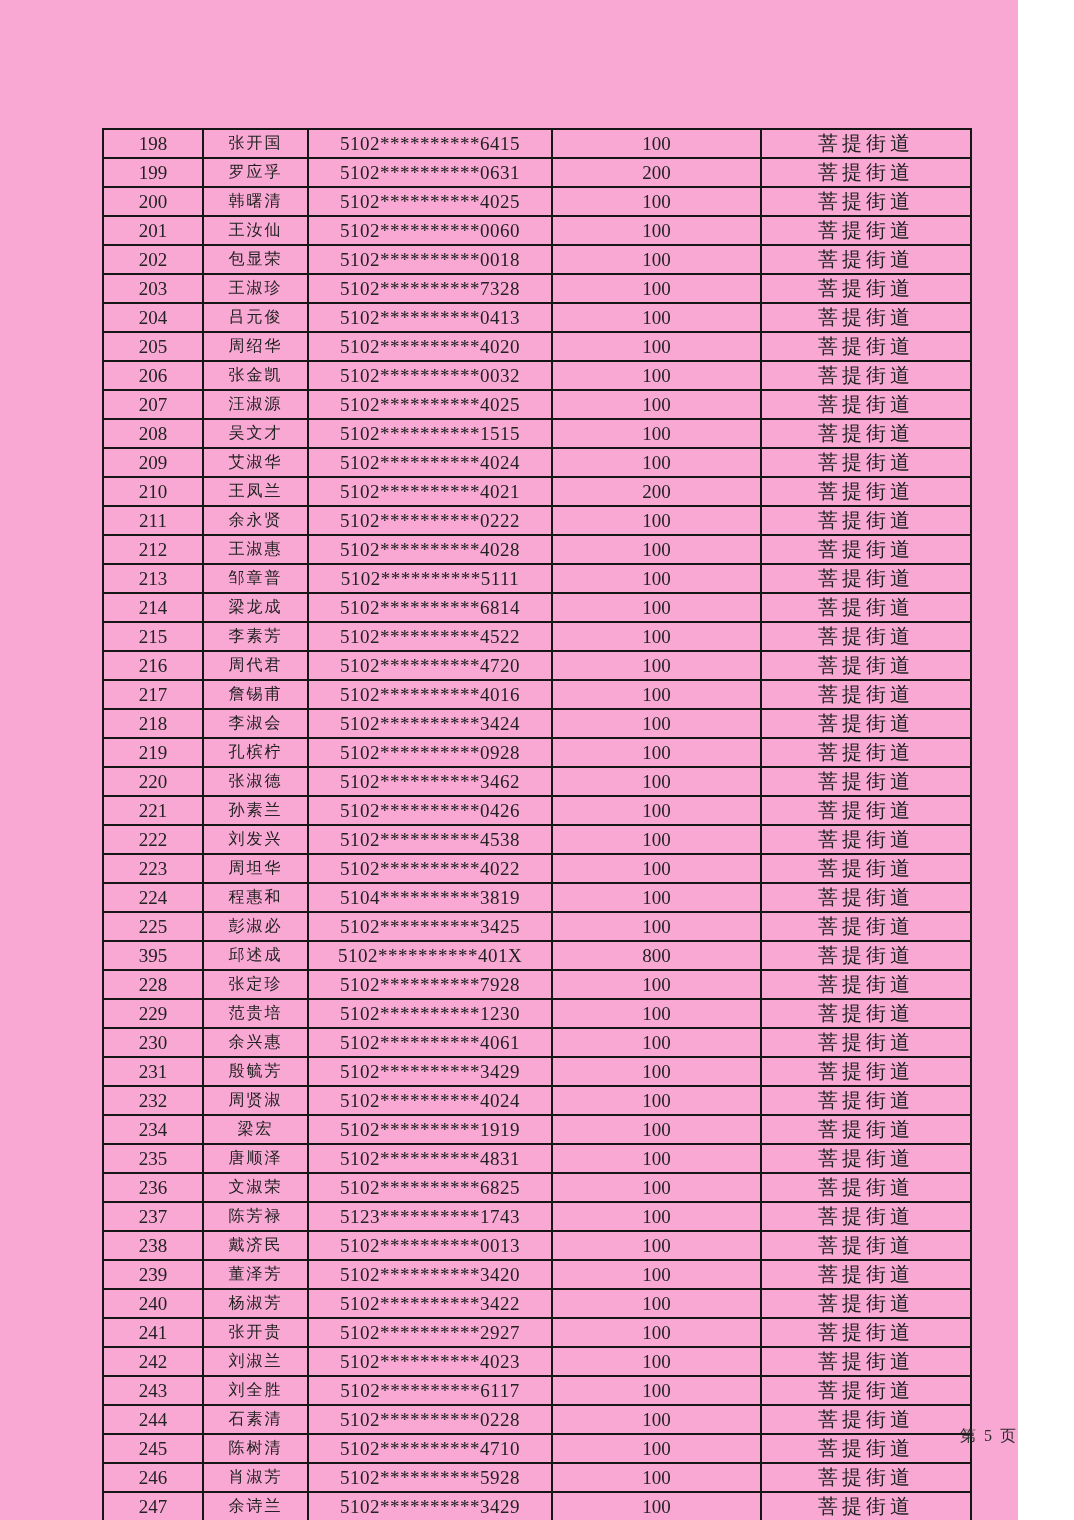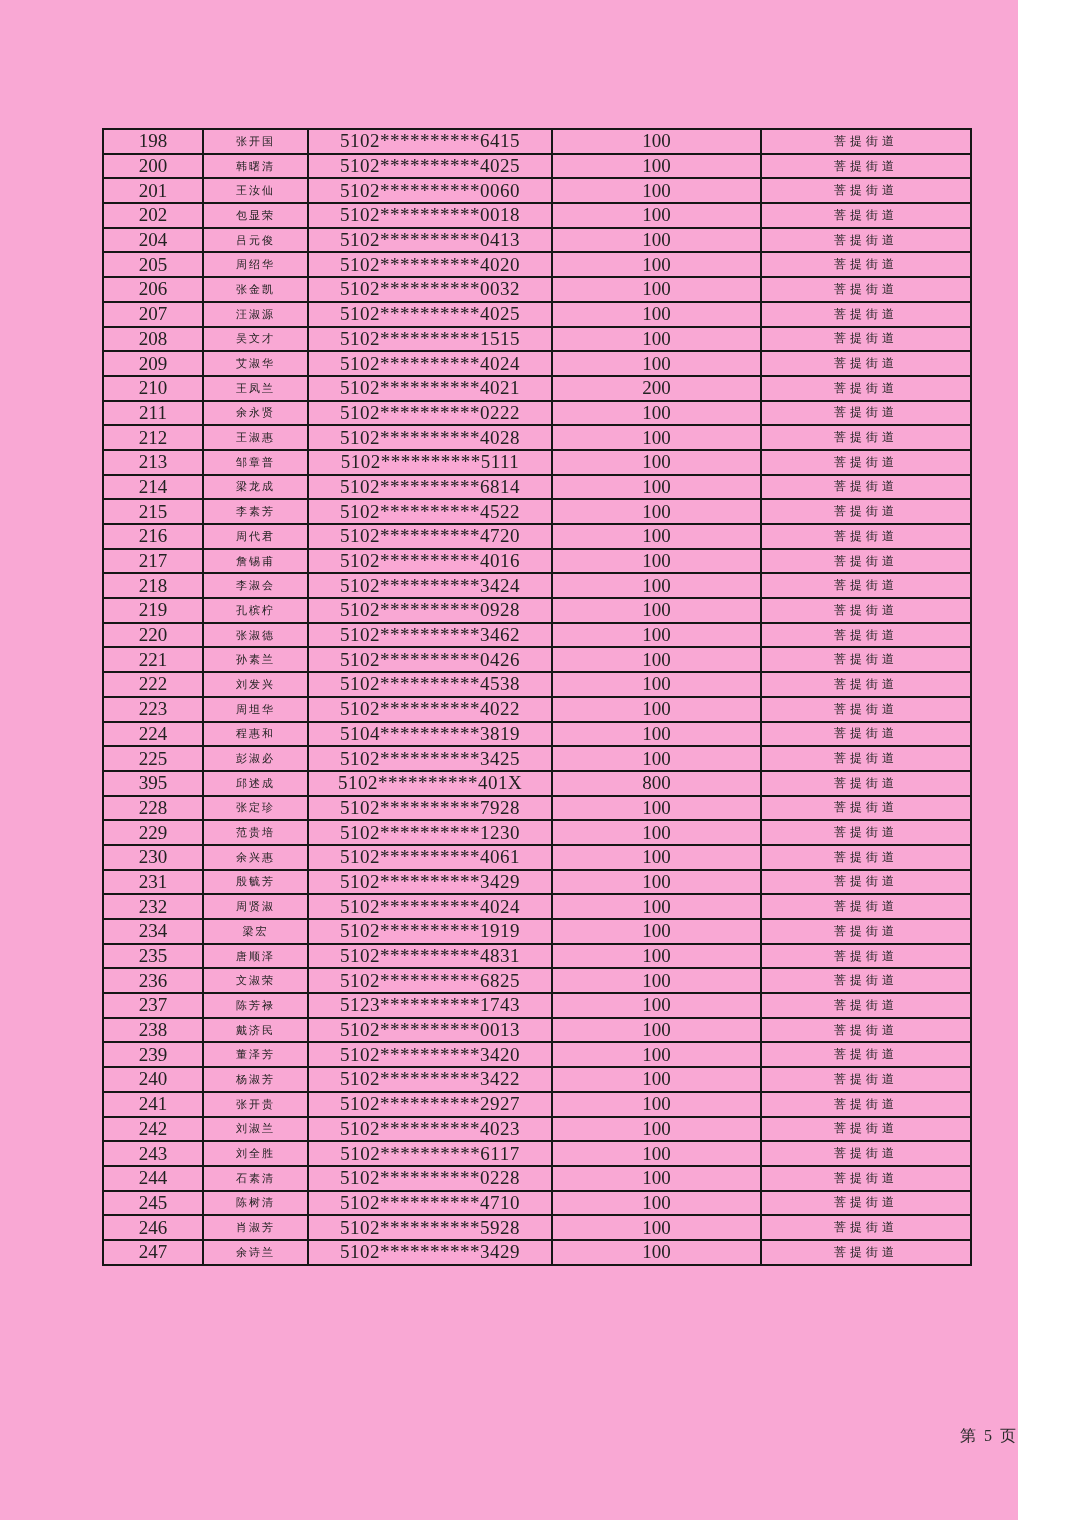--- a/index.html
+++ b/index.html
@@ -34,36 +34,36 @@
     vertical-align: middle;
     white-space: nowrap;
     overflow: hidden;
     color: #222222;
   }
   td.col-seq {
     font-size: 19px;
     font-family: "Liberation Serif", "DejaVu Serif", serif;
   }
   td.col-name {
-    font-size: 11px;
+    font-size: 16px;
     letter-spacing: 2px;
     font-family: "Liberation Serif", "DejaVu Serif", serif;
   }
   td.col-id {
     font-size: 19px;
     letter-spacing: 0.5px;
     font-family: "Liberation Serif", "DejaVu Serif", serif;
   }
   td.col-amount {
     font-size: 19px;
     font-family: "Liberation Serif", "DejaVu Serif", serif;
     border-radius: 8px;
   }
   td.col-district {
-    font-size: 12px;
+    font-size: 20px;
     letter-spacing: 4px;
     font-family: "Liberation Serif", "DejaVu Serif", serif;
   }
   .page-footer {
     position: absolute;
     left: 0;
     top: 1426px;
     width: 100%;
     text-align: right;
     font-size: 16px;
@@ -87,37 +87,51 @@
     </colgroup>
     <tbody id="table-body">
         <tr>
           <td class="col-seq">198</td>
           <td class="col-name">张开国</td>
           <td class="col-id">5102**********6415</td>
           <td class="col-amount">100</td>
           <td class="col-district">菩提街道</td>
         </tr>
         <tr>
+          <td class="col-seq">199</td>
+          <td class="col-name">罗应孚</td>
+          <td class="col-id">5102**********0631</td>
+          <td class="col-amount">200</td>
+          <td class="col-district">菩提街道</td>
+        </tr>
+        <tr>
           <td class="col-seq">200</td>
           <td class="col-name">韩曙清</td>
           <td class="col-id">5102**********4025</td>
           <td class="col-amount">100</td>
           <td class="col-district">菩提街道</td>
         </tr>
         <tr>
           <td class="col-seq">201</td>
           <td class="col-name">王汝仙</td>
           <td class="col-id">5102**********0060</td>
           <td class="col-amount">100</td>
           <td class="col-district">菩提街道</td>
         </tr>
         <tr>
           <td class="col-seq">202</td>
           <td class="col-name">包显荣</td>
           <td class="col-id">5102**********0018</td>
+          <td class="col-amount">100</td>
+          <td class="col-district">菩提街道</td>
+        </tr>
+        <tr>
+          <td class="col-seq">203</td>
+          <td class="col-name">王淑珍</td>
+          <td class="col-id">5102**********7328</td>
           <td class="col-amount">100</td>
           <td class="col-district">菩提街道</td>
         </tr>
         <tr>
           <td class="col-seq">204</td>
           <td class="col-name">吕元俊</td>
           <td class="col-id">5102**********0413</td>
           <td class="col-amount">100</td>
           <td class="col-district">菩提街道</td>
         </tr>

